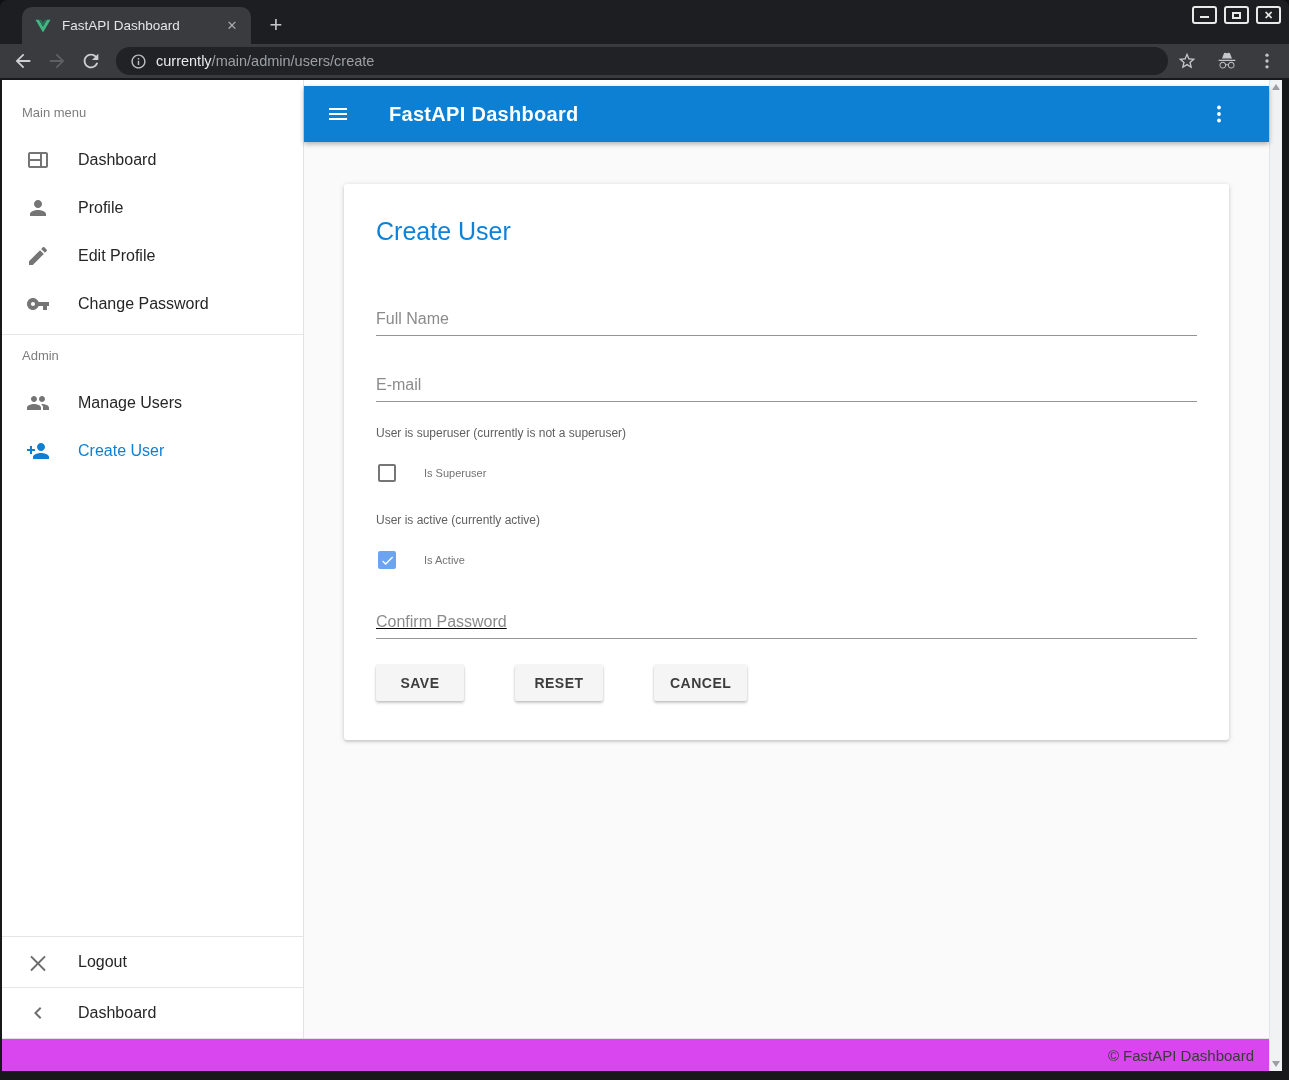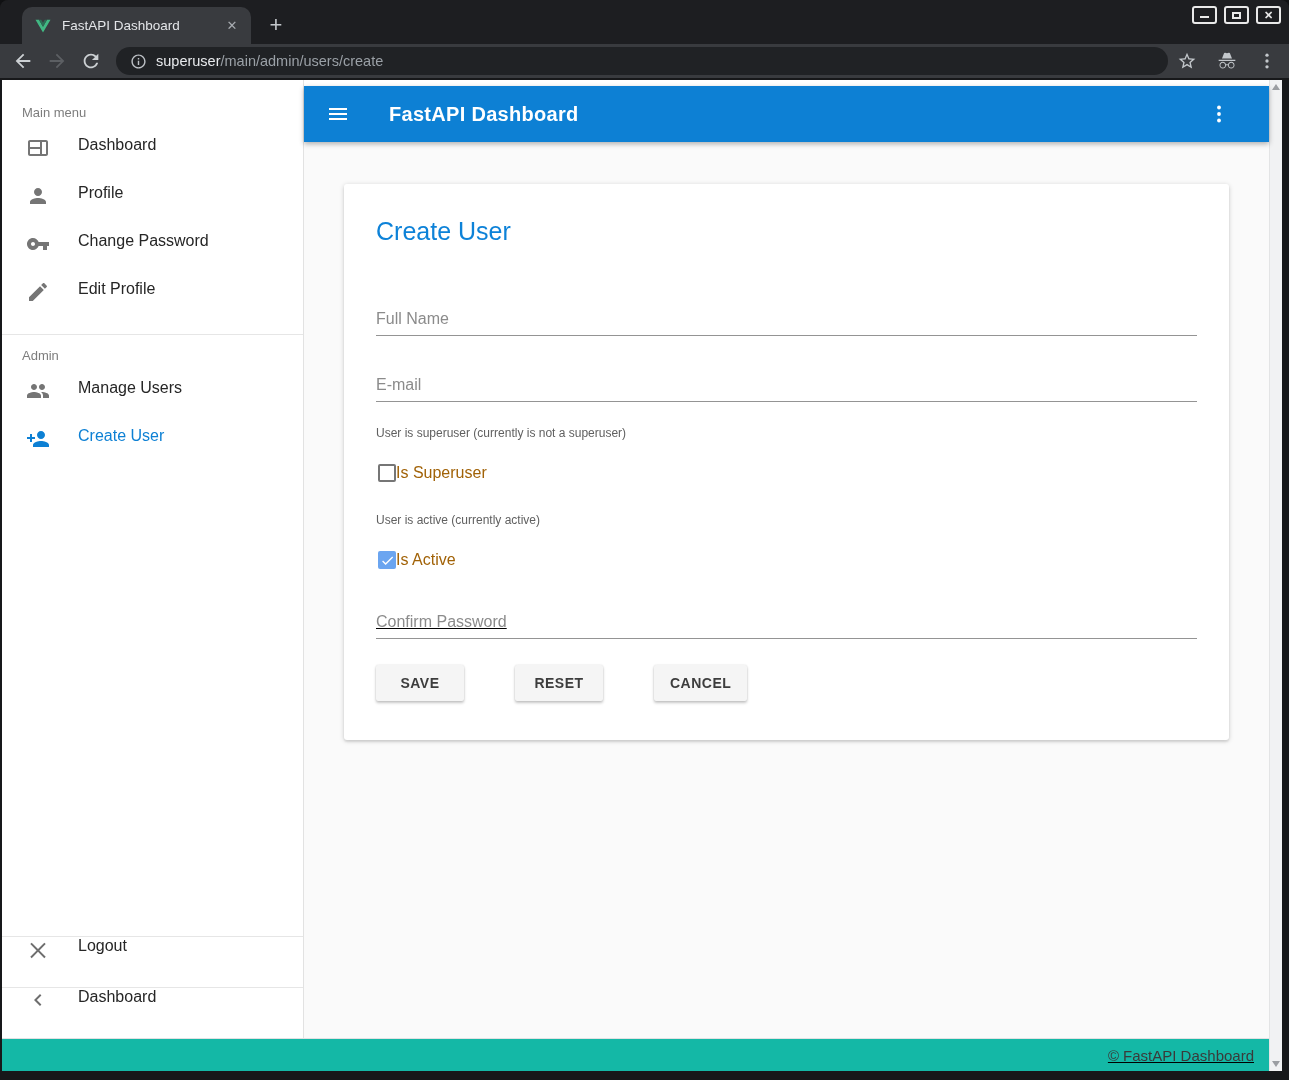--- a/index.html
+++ b/index.html
@@ -47,21 +47,21 @@
 
   .page-inner { position:absolute; top:0; left:0; right:13px; bottom:0; display:flex; flex-direction:column; }
   .page-body { flex:1; display:flex; min-height:0; }
 
   
   .sidebar { width:302px; flex:0 0 auto; background:#fff; border-right:1px solid #e2e2e2;
              display:flex; flex-direction:column; padding-top:12px; }
   .subheader { height:40px; display:flex; align-items:center; padding-left:20px;
                color:#7d7d7d; font-size:13px; }
   .nav-list { padding:4px 0 6px 0; }
-  .nav-item { height:48px; display:flex; align-items:flex-start; padding-left:24px; cursor:pointer; }
+  .nav-item { height:48px; display:flex; align-items:center; padding-left:24px; cursor:pointer; }
   .nav-item .item-icon { width:24px; height:24px; margin-right:28px; flex:0 0 auto; }
   .nav-item .item-icon svg { width:100%; height:100%; fill:#757575; }
   .nav-item .item-label { font-size:16px; color:#262626; }
   .nav-item.active .item-label { color:#0d80d4; }
   .nav-item.active .item-icon svg { fill:#0d80d4; }
   .divider { height:1px; background:#e6e6e6; }
   .sidebar-spacer { flex:1; }
   .nav-item.slim { height:50px; }
   .nav-item.slim .item-icon svg { fill:#6e6e6e; }
 
@@ -90,33 +90,33 @@
                   padding:0 0 7px 0; border-bottom:1px solid #949494; }
   .tfield input::placeholder { color:#8b8b8b; opacity:1; }
 
   .hint { margin-top:24px; font-size:12px; color:#606060; }
   .hint-2 { margin-top:31px; }
   .check-row { margin-top:24px; display:flex; align-items:center; cursor:pointer; }
   .checkbox { width:18px; height:18px; margin-left:2px; border-radius:2px; flex:0 0 auto; }
   .checkbox.unchecked { border:2px solid #767676; background:#fff; }
   .checkbox.checked { background:#6ba5f0; display:flex; align-items:center; justify-content:center; }
   .checkbox.checked svg { width:15px; height:15px; fill:#fff; }
-  .check-label { margin-left:0; font-size:16px; color:#a16207; }
+  .check-label { margin-left:28px; font-size:11px; color:#737373; }
 
   .tfield.pw { margin-top:51px; }
   .tfield.pw2 { margin-top:44px;text-decoration:underline; }
 
   .btn-row { margin-top:26px; display:flex;gap:35px; }
   .btn { min-width:88px; height:36px; margin-right:16px; padding:0 16px; background:#f5f5f5; border:none;
          border-radius:2px; box-shadow:0 2px 3px rgba(0,0,0,.22), 0 0 2px rgba(0,0,0,.12);
          font-family:"Liberation Sans", sans-serif; font-size:14px; font-weight:bold; letter-spacing:.5px;
          color:#3d3d3d; cursor:pointer; }
 
-  .page-footer { height:33px; background:#14b8a6; border-top:1px solid #e1e1e2;
-                 display:flex; align-items:center; justify-content:flex-end; padding-right:15px;text-decoration:underline; }
+  .page-footer { height:33px; background:#d946ef; border-top:1px solid #e1e1e2;
+                 display:flex; align-items:center; justify-content:flex-end; padding-right:15px; }
   .footer-text { font-size:15px; color:#3a3a3a; }
 </style>
 </head>
 <body>
 
 <div class="window">
 
   <div class="tabstrip">
     <div class="tab">
       <svg class="tab-favicon" viewBox="0 0 24 24">
@@ -153,21 +153,21 @@
     </div>
     <div class="nav-icon">
       <svg viewBox="0 0 24 24" fill="#ccd0d3">
           <path d="M17.65 6.35C16.2 4.9 14.21 4 12 4c-4.42 0-7.99 3.58-7.99 8s3.57 8 7.99 8c3.73 0 6.84-2.55 7.73-6h-2.08c-.82 2.33-3.04 4-5.65 4-3.31 0-6-2.69-6-6s2.69-6 6-6c1.66 0 3.14.69 4.22 1.78L13 11h7V4l-2.35 2.35z"></path>
         </svg>
     </div>
     <div class="url-pill">
       <svg class="url-info" viewBox="0 0 24 24" fill="#bdc1c6">
         <path d="M11 7h2v2h-2zm0 4h2v6h-2zm1-9C6.48 2 2 6.48 2 12s4.48 10 10 10 10-4.48 10-10S17.52 2 12 2zm0 18c-4.41 0-8-3.59-8-8s3.59-8 8-8 8 3.59 8 8-3.59 8-8 8z"></path>
       </svg>
-      <span class="url-text"><span class="url-host">superuser</span><span class="url-path">/main/admin/users/create</span></span>
+      <span class="url-text"><span class="url-host">currently</span><span class="url-path">/main/admin/users/create</span></span>
     </div>
     <div class="toolbar-right">
       <div class="tb-icon">
         <svg viewBox="0 0 24 24" fill="#c3c7cb">
             <path d="M22 9.24l-7.19-.62L12 2 9.19 8.63 2 9.24l5.46 4.73L5.82 21 12 17.27 18.18 21l-1.63-7.03L22 9.24zM12 15.4l-3.76 2.27 1-4.28-3.32-2.88 4.38-.38L12 6.1l1.71 4.04 4.38.38-3.32 2.88 1 4.28L12 15.4z"></path>
           </svg>
       </div>
       <div class="tb-icon">
         <svg viewBox="0 0 24 24" fill="#c3c7cb">
             <path d="M17.06 13c-1.86 0-3.42 1.33-3.82 3.1-.95-.41-1.82-.3-2.48-.01C10.35 14.31 8.79 13 6.94 13 4.77 13 3 14.79 3 17s1.77 4 3.94 4c2.06 0 3.74-1.62 3.9-3.68.34-.24 1.23-.69 2.32.02C13.34 19.39 15 21 17.06 21 19.23 21 21 19.21 21 17s-1.77-4-3.94-4m-10.12 6.86c-1.56 0-2.81-1.28-2.81-2.86s1.25-2.86 2.81-2.86 2.81 1.28 2.81 2.86-1.25 2.86-2.81 2.86m10.12 0c-1.56 0-2.81-1.28-2.81-2.86s1.25-2.86 2.81-2.86 2.82 1.28 2.82 2.86-1.26 2.86-2.82 2.86M22 10.5H2V12h20v-1.5m-6.47-7.87c-.22-.49-.78-.75-1.31-.58L12 2.79l-2.23-.74-.05-.01c-.53-.15-1.09.13-1.29.64L6 9h12l-2.47-6.37z"></path>
@@ -202,32 +202,32 @@
               <span class="item-icon">
                 <svg viewBox="0 0 24 24">
                     <path d="M12 12c2.21 0 4-1.79 4-4s-1.79-4-4-4-4 1.79-4 4 1.79 4 4 4zm0 2c-2.67 0-8 1.34-8 4v2h16v-2c0-2.66-5.33-4-8-4z"></path>
                   </svg>
               </span>
               <span class="item-label">Profile</span>
             </div>
             <div class="nav-item">
               <span class="item-icon">
                 <svg viewBox="0 0 24 24">
+                    <path d="M3 17.25V21h3.75L17.81 9.94l-3.75-3.75L3 17.25zM20.71 7.04c.39-.39.39-1.02 0-1.41l-2.34-2.34c-.39-.39-1.02-.39-1.41 0l-1.83 1.83 3.75 3.75 1.83-1.83z"></path>
+                  </svg>
+              </span>
+              <span class="item-label">Edit Profile</span>
+            </div>
+            <div class="nav-item">
+              <span class="item-icon">
+                <svg viewBox="0 0 24 24">
                     <path d="M12.65 10C11.83 7.67 9.61 6 7 6c-3.31 0-6 2.69-6 6s2.69 6 6 6c2.61 0 4.83-1.67 5.65-4H17v4h4v-4h2v-4H12.65zM7 14c-1.1 0-2-.9-2-2s.9-2 2-2 2 .9 2 2-.9 2-2 2z"></path>
                   </svg>
               </span>
               <span class="item-label">Change Password</span>
-            </div>
-            <div class="nav-item">
-              <span class="item-icon">
-                <svg viewBox="0 0 24 24">
-                    <path d="M3 17.25V21h3.75L17.81 9.94l-3.75-3.75L3 17.25zM20.71 7.04c.39-.39.39-1.02 0-1.41l-2.34-2.34c-.39-.39-1.02-.39-1.41 0l-1.83 1.83 3.75 3.75 1.83-1.83z"></path>
-                  </svg>
-              </span>
-              <span class="item-label">Edit Profile</span>
             </div>
           </div>
           <div class="divider"></div>
           <div class="subheader">Admin</div>
           <div class="nav-list">
             <div class="nav-item">
               <span class="item-icon">
                 <svg viewBox="0 0 24 24">
                     <path d="M16 11c1.66 0 2.99-1.34 2.99-3S17.66 5 16 5c-1.66 0-3 1.34-3 3s1.34 3 3 3zm-8 0c1.66 0 2.99-1.34 2.99-3S9.66 5 8 5C6.34 5 5 6.34 5 8s1.34 3 3 3zm0 2c-2.33 0-7 1.17-7 3.5V19h14v-2.5c0-2.33-4.67-3.5-7-3.5zm8 0c-.29 0-.62.02-.97.05 1.16.84 1.97 1.97 1.97 3.45V19h6v-2.5c0-2.33-4.67-3.5-7-3.5z"></path>
                   </svg>

